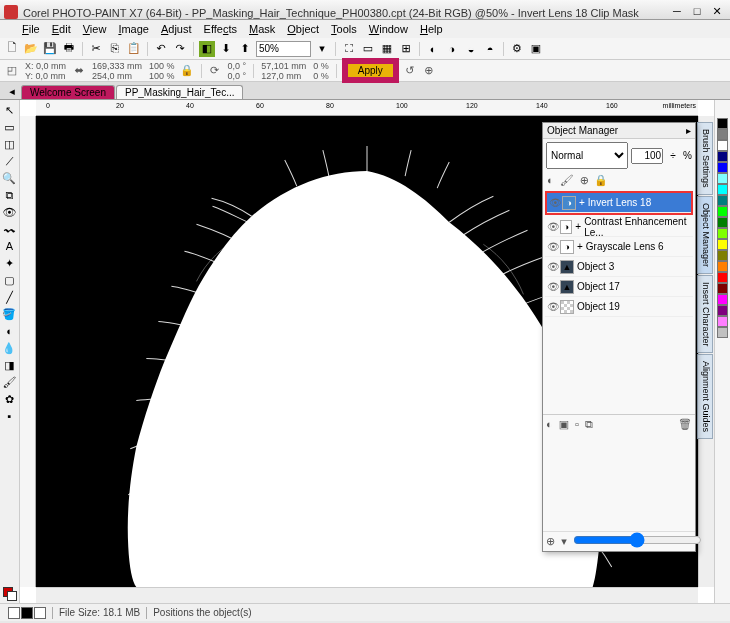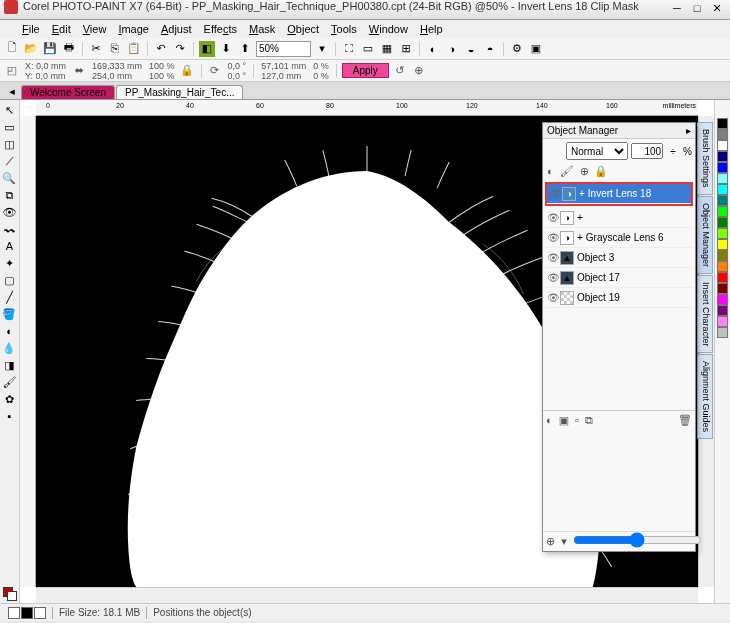--- a/index.html
+++ b/index.html
@@ -1,34 +1,34 @@
 <!DOCTYPE html>
 <html><head>
 <meta charset="utf-8">
 <style>
   * { box-sizing: border-box; margin: 0; padding: 0; }
   body { font-family: Tahoma, Arial, sans-serif; font-size: 10px; background: #e8e8e8; width: 730px; height: 623px; overflow: hidden; }
   
-  .titlebar { background: linear-gradient(#f8f8f8,#e0e0e0); height: 20px; display: flex; align-items: flex-start; padding: 0 4px; border-bottom: 1px solid #999; }
+  .titlebar { background: linear-gradient(#f8f8f8,#e0e0e0); height: 20px; display: flex; align-items: flex-end; padding: 0 4px; border-bottom: 1px solid #999; }
   .titlebar .icon { width: 14px; height: 14px; background: #c33; border-radius: 2px; margin-right: 5px; }
   .titlebar .title { flex: 1; font-size: 11px; color: #333; }
   .titlebar .winbtn { width: 18px; height: 16px; margin-left: 2px; text-align: center; font-size: 11px; line-height: 16px; cursor: pointer; }
   
   .menubar { background: #f0f0f0; height: 18px; display: flex; align-items: center; padding: 0 16px; font-size: 11px; }
   .menubar span { padding: 0 6px; cursor: pointer; }
   .menubar span u { text-decoration: underline; }
   
   .toolbar1 { background: #f5f5f5; height: 22px; display: flex; align-items: center; padding: 0 4px; gap: 3px; border-bottom: 1px solid #ccc; }
   .tbicon { width: 16px; height: 16px; display: inline-flex; align-items: center; justify-content: center; cursor: pointer; font-size: 11px; }
   .sep { width: 1px; height: 14px; background: #ccc; margin: 0 2px; }
   .zoom-combo { width: 55px; height: 16px; font-size: 10px; border: 1px solid #999; background:#fff; padding: 0 2px; }
   
   .toolbar2 { background: #f5f5f5; height: 22px; display: flex; align-items: center; padding: 0 4px; gap: 3px; border-bottom: 1px solid #ccc; font-size: 9px; color: #555; }
   .propgrp { display: flex; flex-direction: column; gap: 0; margin: 0 2px; font-size: 9px; line-height: 10px; }
-  .applybtn { border: 1px solid #be185d; background: #ec4899; padding: 1px 10px; font-size: 10px; cursor: pointer; }
+  .applybtn { border: 6px solid #be185d; background: #eab308; padding: 1px 10px; font-size: 10px; cursor: pointer; }
   
   .tabbar { background: #ddd; height: 18px; display: flex; align-items: end; padding: 0 4px; gap: 1px; border-bottom: 1px solid #999; }
   .tab { background: #be185d; border: 1px solid #999; border-bottom: none; padding: 1px 8px; font-size: 10px; border-radius: 3px 3px 0 0; cursor: pointer; }
   .tab.active { background: #f8f8f8; }
   
   .workspace { position: relative; height: 503px; background: #e8e8e8; display: flex; }
   
   .toolbox { width: 20px; background: #f0f0f0; border-right: 1px solid #ccc; display: flex; flex-direction: column; align-items: center; padding: 2px 0; gap: 1px; }
   .tool { width: 16px; height: 16px; display: flex; align-items: center; justify-content: center; cursor: pointer; font-size: 11px; }
   .colorind { width: 14px; height: 14px; margin-top: auto; position: relative; }
@@ -43,21 +43,21 @@
   .canvas svg { width: 100%; height: 100%; }
   .scroll-h { position: absolute; bottom: 0; left: 16px; right: 16px; height: 16px; background: #eee; border-top: 1px solid #ccc; }
   .scroll-v { position: absolute; top: 16px; right: 0; bottom: 16px; width: 16px; background: #eee; border-left: 1px solid #ccc; }
   
   .palette { width: 16px; background: #f5f5f5; border-left: 1px solid #ccc; display: flex; flex-direction: column; align-items: center; padding: 18px 0 2px; gap: 0; }
   .swatch { width: 11px; height: 11px; border: 1px solid #777; cursor: pointer; }
   
   .obj-mgr { position: absolute; top: 22px; right: 34px; width: 154px; height: 430px; background: #f8f8f8; border: 1px solid #888; box-shadow: 2px 2px 6px rgba(0,0,0,.3); display:flex; flex-direction:column; }
   .obj-hdr { background: #eee; padding: 2px 4px; font-size: 10px; border-bottom: 1px solid #ccc; display:flex; justify-content:space-between; }
   .obj-row1 { display: flex; padding: 3px; gap: 3px; align-items:center; }
-  .obj-row1 select { flex: 1; font-size: 10px; height: 18px; margin-left: 20px; }
+  .obj-row1 select { flex: 1; font-size: 10px; height: 27px; }
   .obj-row1 input { width: 32px; font-size: 10px; height: 16px; text-align:right; }
   .obj-row2 { display: flex; padding: 2px 4px; gap: 6px; }
   .obj-row2 span { font-size: 11px; cursor: pointer; color:#555; }
   .obj-list { border: 2px solid #e33; margin: 2px; min-height: 20px; }
   .obj-list2 { margin: 0 2px; }
   .obj-item { display: flex; align-items: center; height: 20px; padding: 0 2px; gap: 3px; font-size: 10px; border-bottom: 1px solid #eee; cursor: pointer; }
   .obj-item.sel { background: #3a7bd5; color: #fff; }
   .obj-eye { width: 10px; font-size: 10px; color: #666; }
   .obj-thumb { width: 14px; height: 14px; background: #fff; border: 1px solid #aaa; display:inline-flex; align-items:center; justify-content:center; font-size:9px; }
   .obj-btm { margin-top:auto; border-top:1px solid #ccc; padding:3px; display:flex; gap:6px; }
@@ -301,20 +301,21 @@
         <span class="obj-thumb" style="background:#48c">◑</span>
         <span>+</span>
         <span>Invert Lens 18</span>
       </div>
     </div>
     <div class="obj-list2">
       <div class="obj-item">
         <span class="obj-eye">👁</span>
         <span class="obj-thumb">◑</span>
         <span>+</span>
+        <span>Contrast Enhancement Le...</span>
       </div>
       <div class="obj-item">
         <span class="obj-eye">👁</span>
         <span class="obj-thumb">◑</span>
         <span>+</span>
         <span>Grayscale Lens 6</span>
       </div>
       <div class="obj-item">
         <span class="obj-eye">👁</span>
         <span class="obj-thumb" style="background:#345">▲</span>

